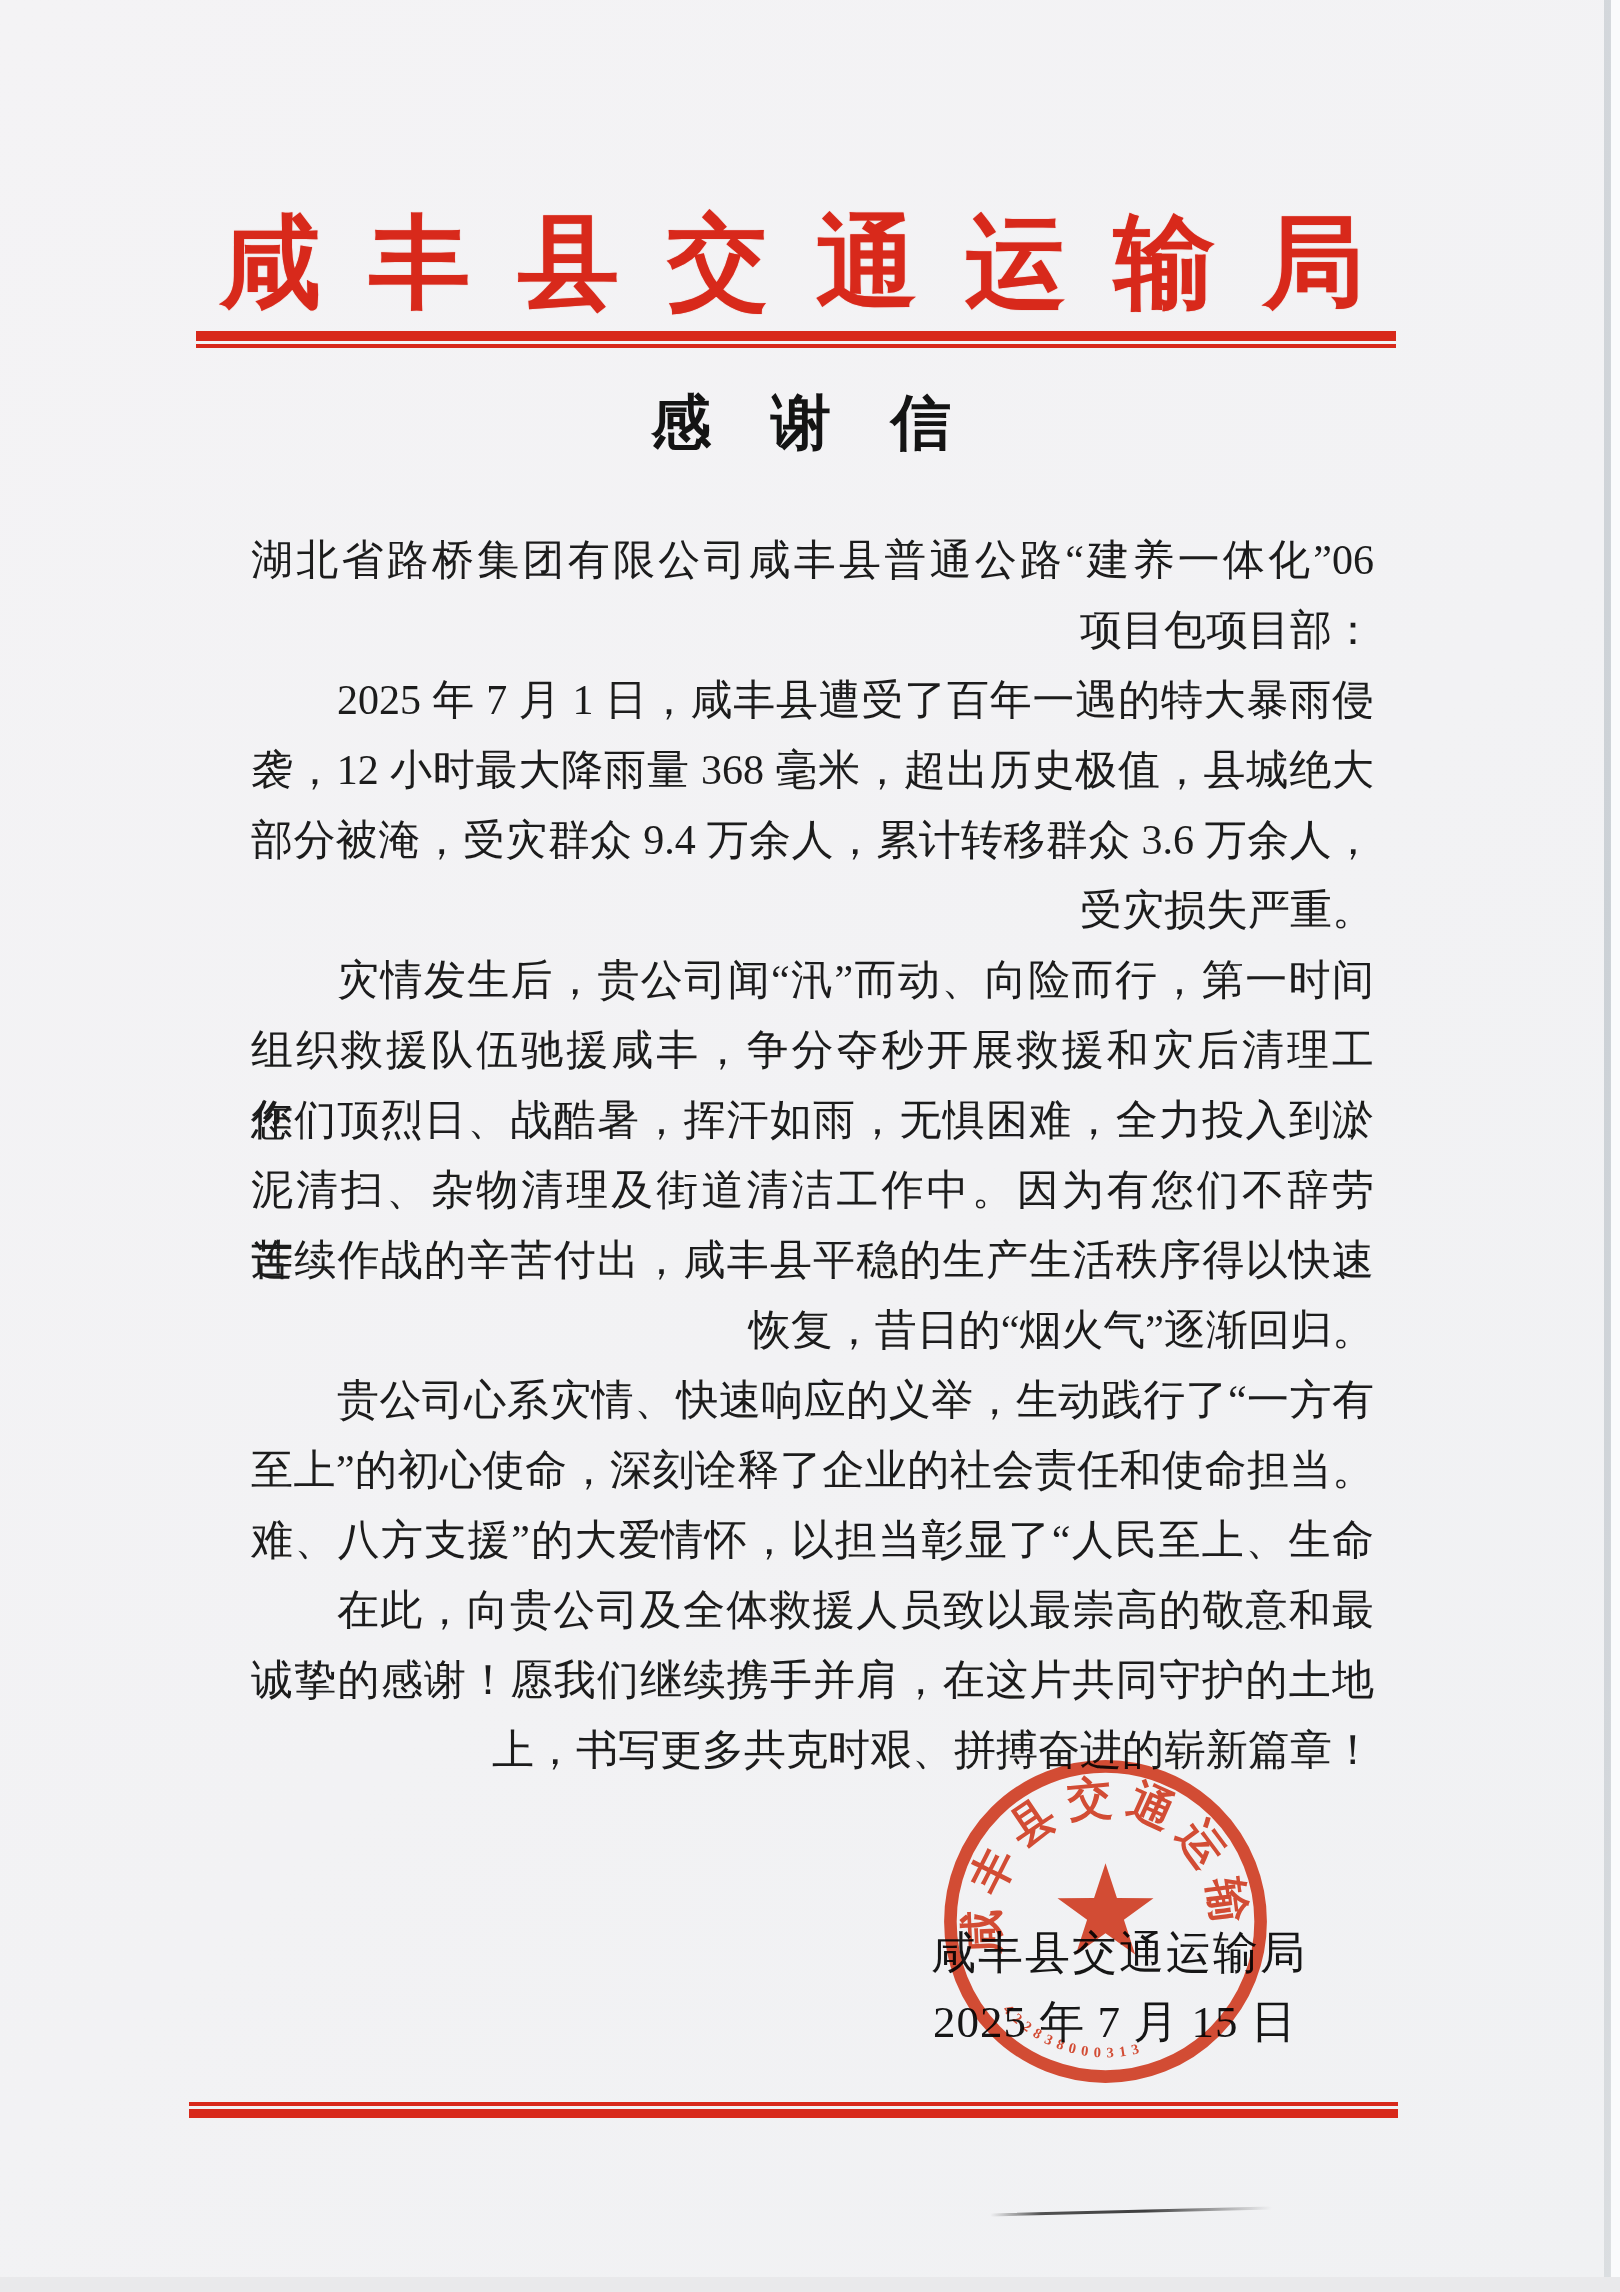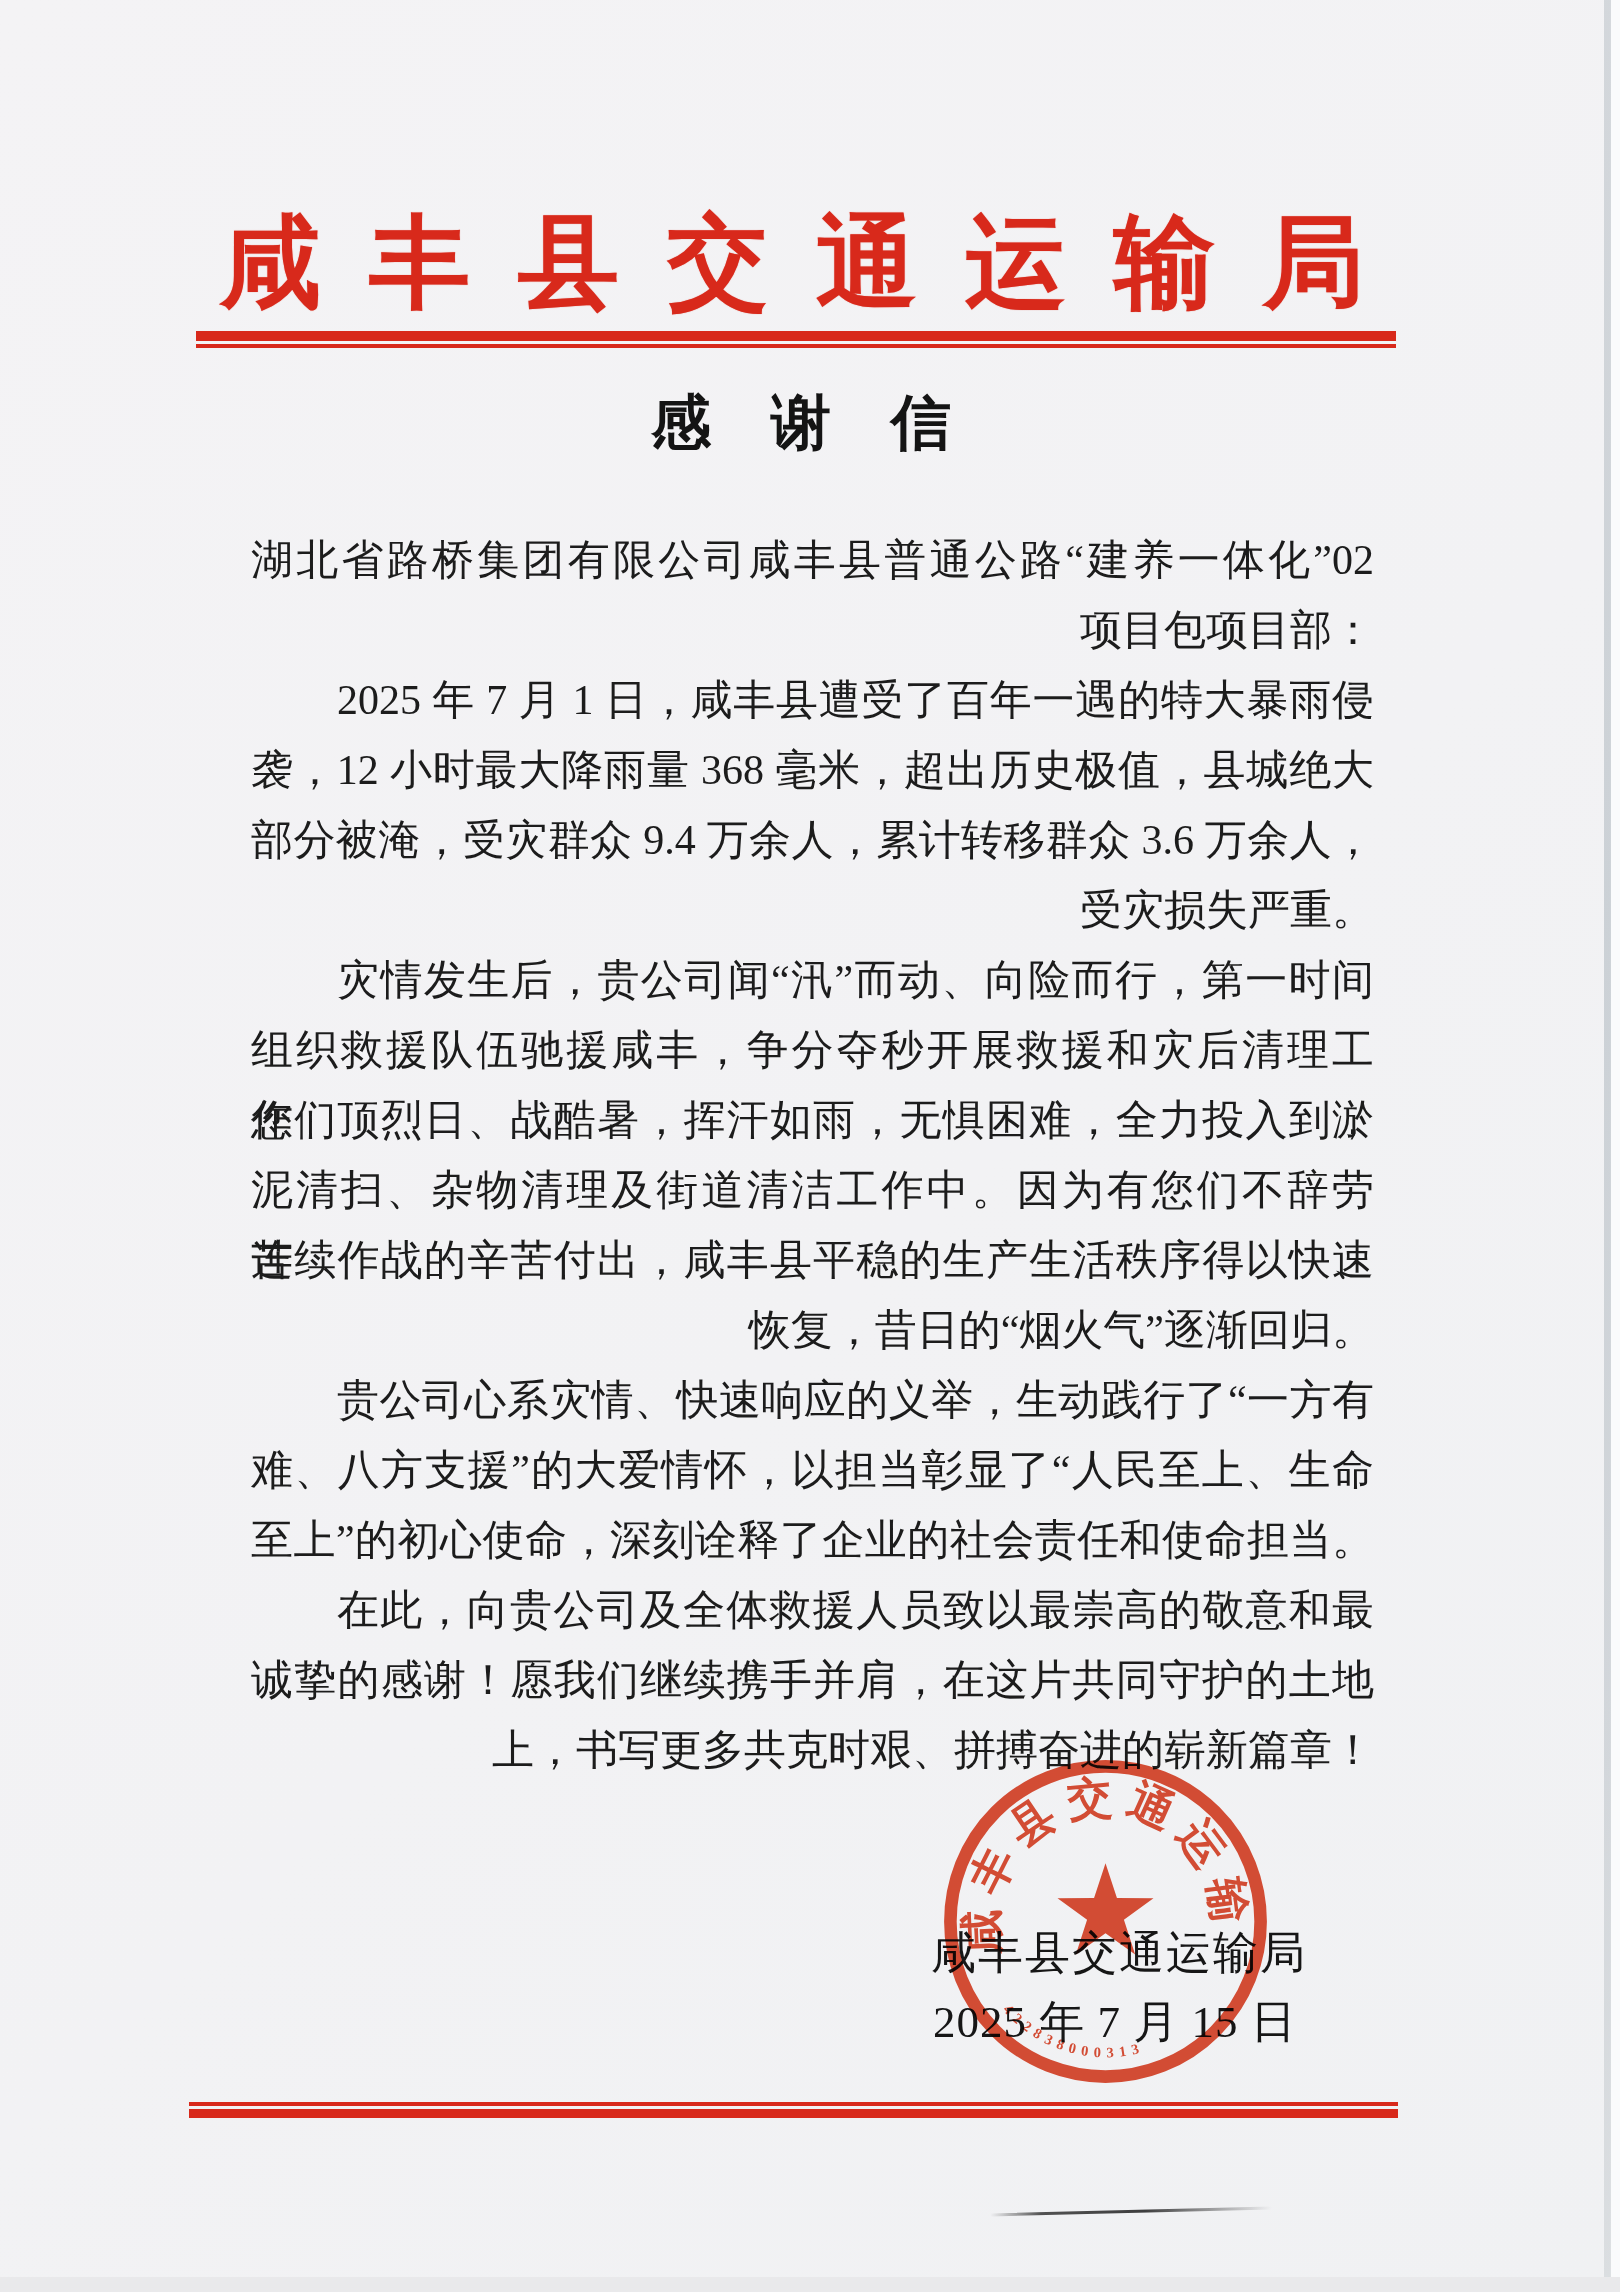--- a/index.html
+++ b/index.html
@@ -70,35 +70,35 @@
 <div class="page" style="--accent-red: #d8291b; --seal-red: #dd4226; --text: #1c1c1c;">
 
   <div class="agency-title">咸丰县交通运输局</div>
 
   <div class="rule top-thick"></div>
   <div class="rule top-thin"></div>
 
   <div class="doc-title">感谢信</div>
 
   <div class="letter-body">
-      <div class="line full">湖北省路桥集团有限公司咸丰县普通公路“建养一体化”02</div>
+      <div class="line full">湖北省路桥集团有限公司咸丰县普通公路“建养一体化”06</div>
       <div class="line">项目包项目部：</div>
       <div class="line full indent">2025 年 7 月 1 日，咸丰县遭受了百年一遇的特大暴雨侵</div>
       <div class="line full">袭，12 小时最大降雨量 368 毫米，超出历史极值，县城绝大</div>
       <div class="line full">部分被淹，受灾群众 9.4 万余人，累计转移群众 3.6 万余人，</div>
       <div class="line">受灾损失严重。</div>
       <div class="line full indent">灾情发生后，贵公司闻“汛”而动、向险而行，第一时间</div>
       <div class="line full">组织救援队伍驰援咸丰，争分夺秒开展救援和灾后清理工作，</div>
       <div class="line full">您们顶烈日、战酷暑，挥汗如雨，无惧困难，全力投入到淤</div>
       <div class="line full">泥清扫、杂物清理及街道清洁工作中。因为有您们不辞劳苦、</div>
       <div class="line full">连续作战的辛苦付出，咸丰县平稳的生产生活秩序得以快速</div>
       <div class="line">恢复，昔日的“烟火气”逐渐回归。</div>
       <div class="line full indent">贵公司心系灾情、快速响应的义举，生动践行了“一方有</div>
+      <div class="line full">至上”的初心使命，深刻诠释了企业的社会责任和使命担当。</div>
       <div class="line full">难、八方支援”的大爱情怀，以担当彰显了“人民至上、生命</div>
-      <div class="line full">至上”的初心使命，深刻诠释了企业的社会责任和使命担当。</div>
       <div class="line full indent">在此，向贵公司及全体救援人员致以最崇高的敬意和最</div>
       <div class="line full">诚挚的感谢！愿我们继续携手并肩，在这片共同守护的土地</div>
       <div class="line">上，书写更多共克时艰、拼搏奋进的崭新篇章！</div>
     </div>
 
   <div class="sign-name">咸丰县交通运输局</div>
 
   <div class="sign-date">2025 年 7 月 15 日</div>
 
   <svg class="seal" viewBox="0 0 360 360" xmlns="http://www.w3.org/2000/svg">

